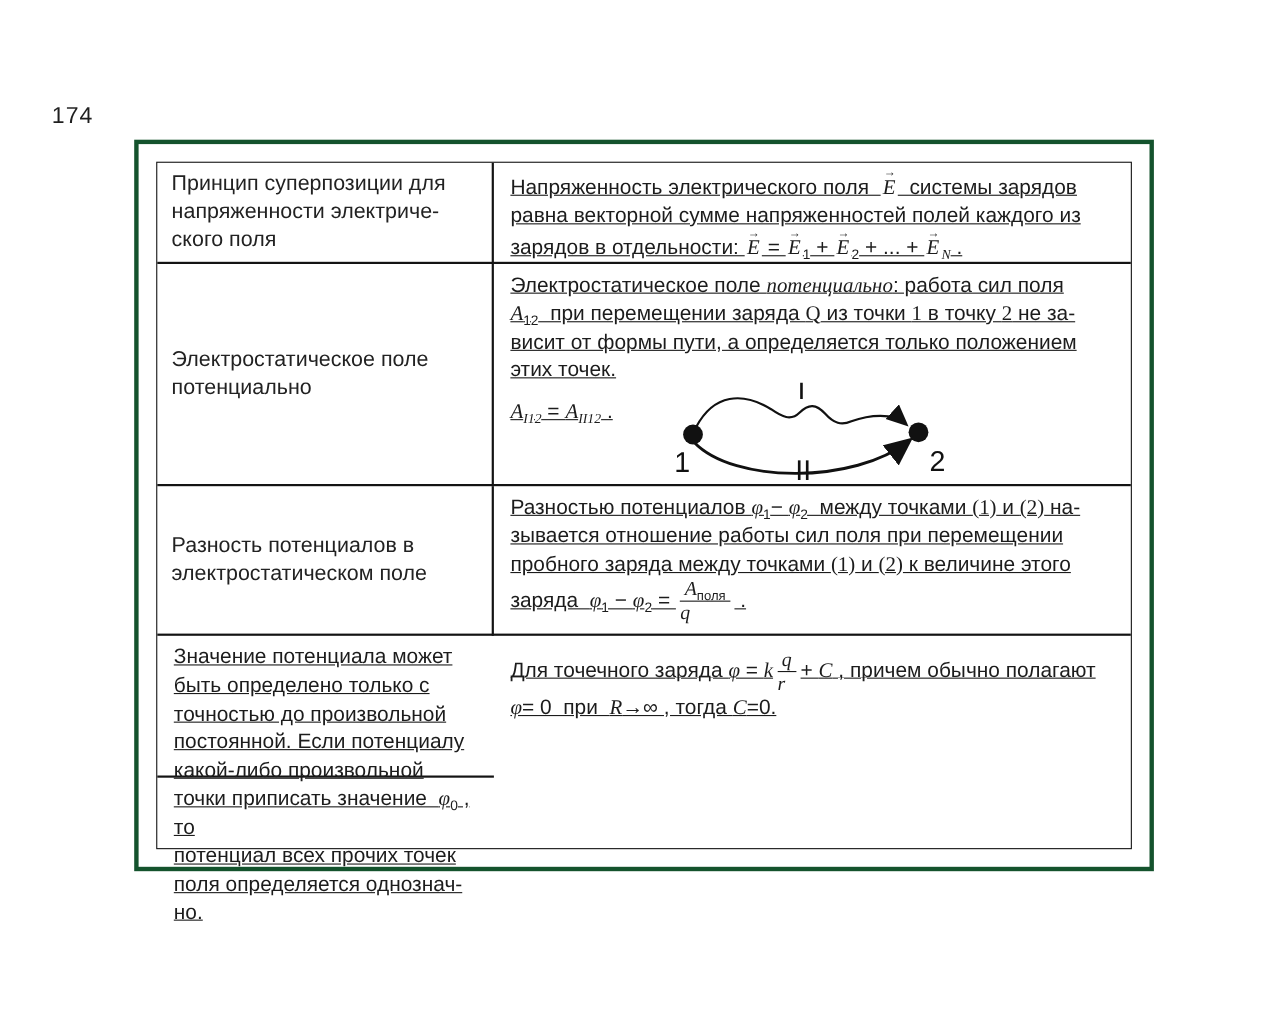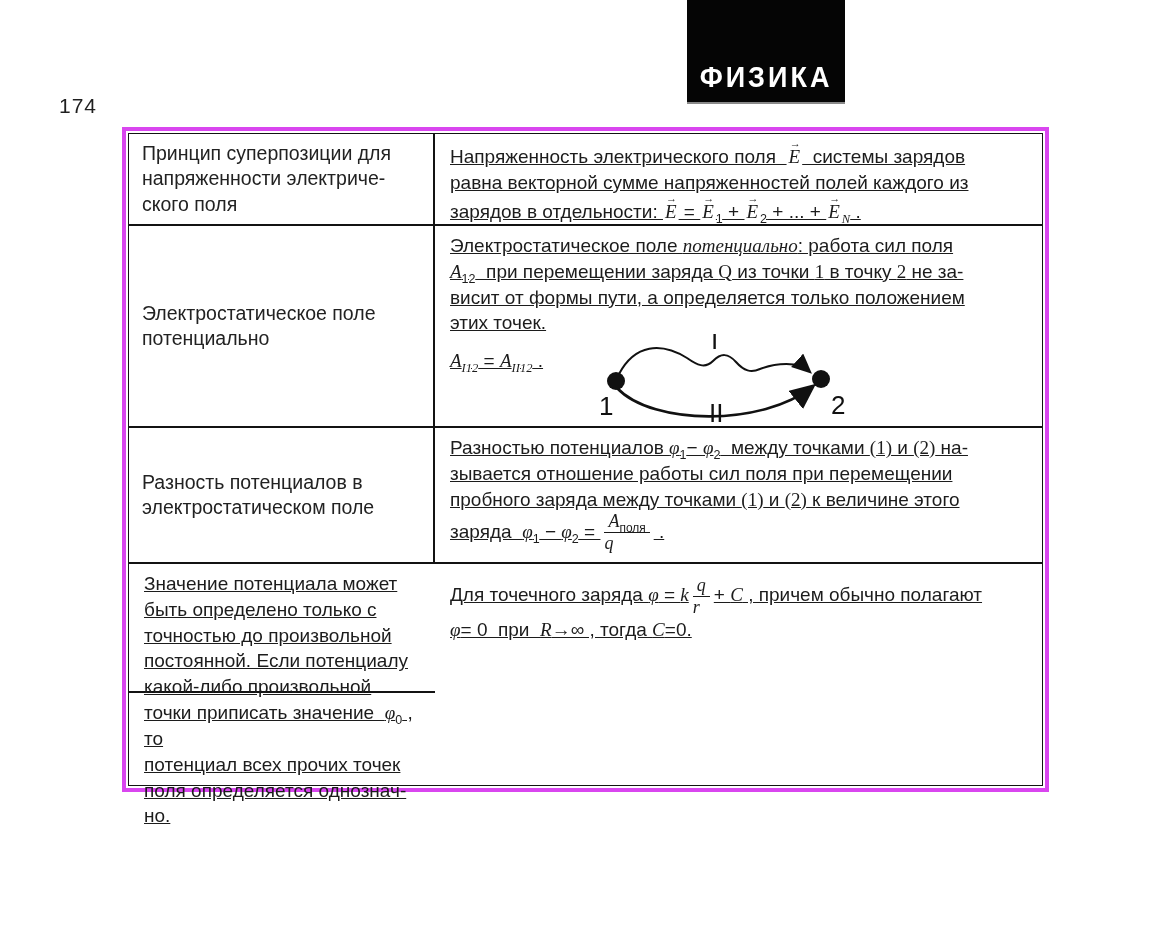--- a/index.html
+++ b/index.html
@@ -4,34 +4,33 @@
 <style>
   * { margin:0; padding:0; box-sizing:border-box; }
   html,body { background:#ffffff; }
   .page {
     position:relative; width:1162px; height:934px; background:#ffffff;
     font-family:"Liberation Sans", sans-serif; color:#1a1a1a; overflow:hidden;
   }
   .page-number {
     position:absolute; left:47px; top:94px; font-size:21px; color:#1f1f1f;
     letter-spacing:1px;
-    margin-left:12px;
   }
   .banner {
     position:absolute; left:687px; top:0; width:158px; height:104px;
     background:#050505; display:flex; align-items:flex-end; justify-content:center;
     padding-bottom:9px; border-bottom:2px solid #8a8a8a;
   }
   .banner-title {
     color:#ffffff; font-weight:bold; font-size:27px; letter-spacing:3px;
     font-family:"Liberation Sans", sans-serif; transform:scaleY(1.08);
   }
   .tbl {
     position:absolute; left:122px; top:127px; width:927px; height:665px;
-    border:4px solid #d946ef; padding:2px; background:#ffffff;
+    border:4px solid #14532d; padding:16px; background:#ffffff;
   }
   .tbl-inner {
     border:1px solid #131313; width:100%; height:100%;
     display:grid; grid-template-columns:306px 1fr;
     grid-template-rows:92px 202px 136px 129px 1fr;
   }
   .cell { border-right:2px solid #131313; border-bottom:2px solid #131313; }
   .cell.last-col { border-right:none;text-decoration:underline; }
   .cell.last-row { border-bottom:none; }
   .term-cell {
@@ -65,23 +64,20 @@
   .diagram { margin-left:52px; margin-top:-6px; }
   .diagram text { font-family:"Liberation Sans", sans-serif; fill:#111; }
 </style>
 </head>
 <body>
 
 <div class="page">
 
   <div class="page-number">174</div>
 
-  <div class="banner">
-    <span class="banner-title">ФИЗИКА</span>
-  </div>
 
   <div class="tbl">
     <div class="tbl-inner">
 
       <div class="cell term-cell">
         <span>Принцип суперпозиции для<br>напряженности электриче-<br>ского поля</span>
       </div>
       <div class="cell last-col def-cell">
         <span>Напряженность электрического поля&nbsp; <span class="vec">E</span>&nbsp; системы зарядов<br>равна векторной сумме напряженностей полей каждого из<br>зарядов в отдельности: <span class="vec">E</span> = <span class="vec">E</span><sub>1</sub> + <span class="vec">E</span><sub>2</sub> + ... + <span class="vec">E</span><sub class="mi">N</sub> .</span>
       </div>

